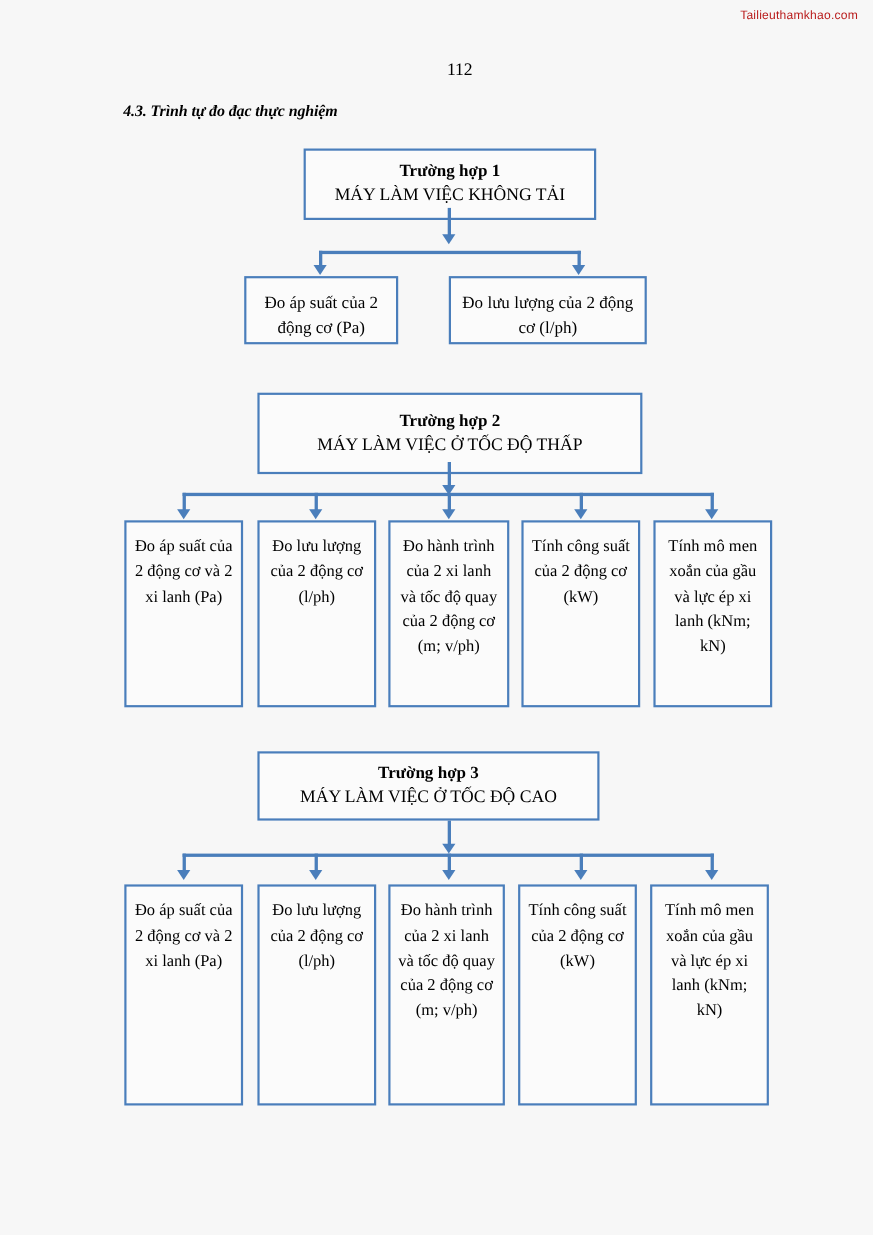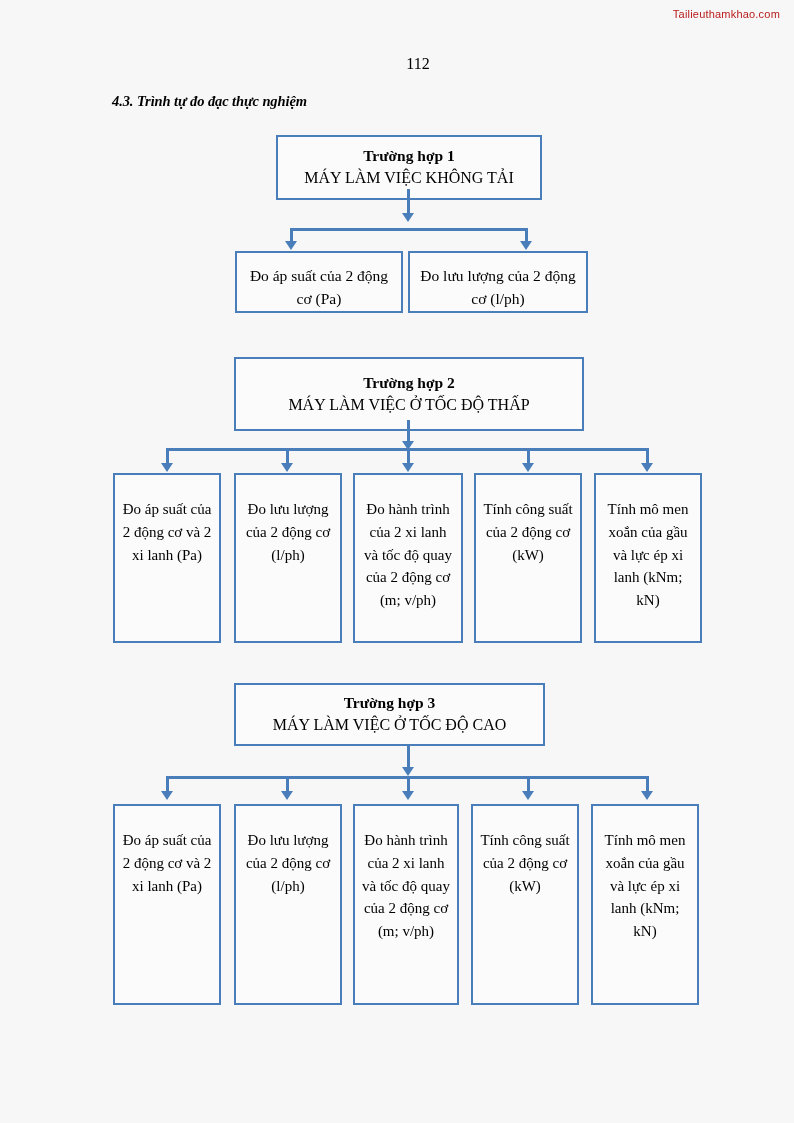--- a/index.html
+++ b/index.html
@@ -77,21 +77,21 @@
     font-size: 15.5px;
     line-height: 1.35;
   }
   .header-box .subtitle {
     font-size: 16px;
     line-height: 1.35;
   }
 
   .leaf-box {
     justify-content: flex-start;
-    padding: 23px 6px 6px;
+    padding: 11px 6px 6px;
   }
   .leaf-box .txt {
     font-size: 15px;
     line-height: 1.52;
   }
   .leaf-wide .txt {
     font-size: 15.5px;
     line-height: 1.5;
   }
   .leaf-wide {
@@ -134,21 +134,21 @@
 
   <div class="conn vline" style="left:407px; top:189px; width:3px; height:26px;"></div>
   <div class="arrow" style="left:402px; top:213px;"></div>
 
   <div class="conn hline" style="left:290px; top:228px; width:238px; height:3px;"></div>
   <div class="conn vline" style="left:290px; top:228px; width:3px; height:16px;"></div>
   <div class="arrow" style="left:285px; top:241px;"></div>
   <div class="conn vline" style="left:525px; top:228px; width:3px; height:16px;"></div>
   <div class="arrow" style="left:520px; top:241px;"></div>
 
-  <div class="box leaf-wide" style="left:222px; top:251px; width:168px; height:62px;margin-left:13px;">
+  <div class="box leaf-wide" style="left:222px; top:251px; width:140px; height:62px;">
     <div class="txt">Đo áp suất của 2 động cơ (Pa)</div>
   </div>
   <div class="box leaf-wide" style="left:408px; top:251px; width:180px; height:62px;">
     <div class="txt">Đo lưu lượng của 2 động cơ (l/ph)</div>
   </div>
 
   <div class="box header-box" style="left:234px; top:357px; width:350px; height:74px;">
     <div class="title">Trường hợp 2</div>
     <div class="subtitle">MÁY LÀM VIỆC Ở TỐC ĐỘ THẤP</div>
   </div>

